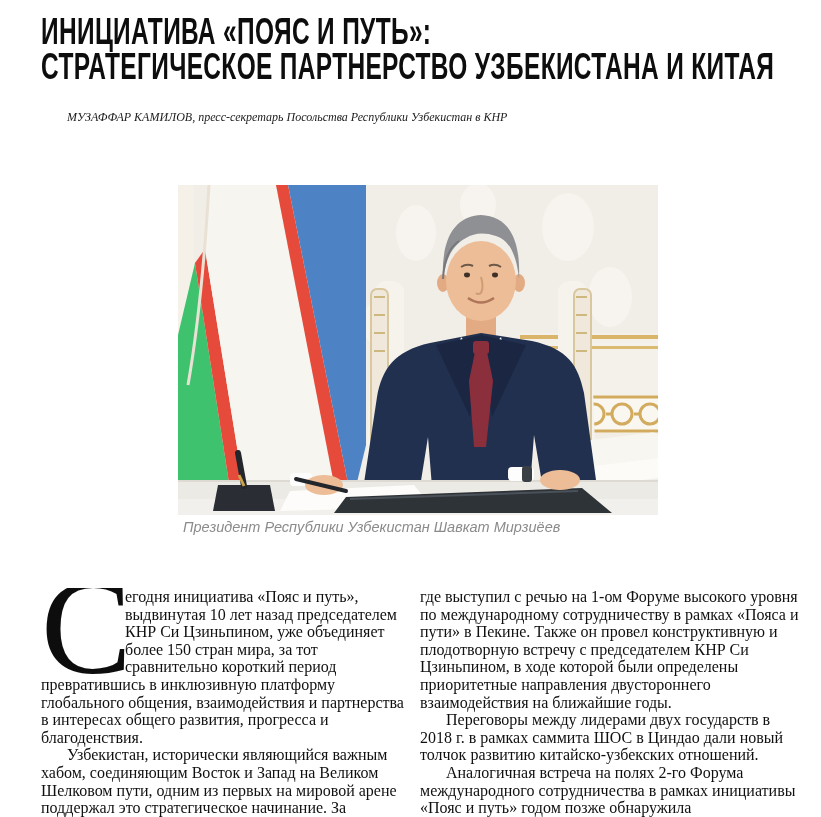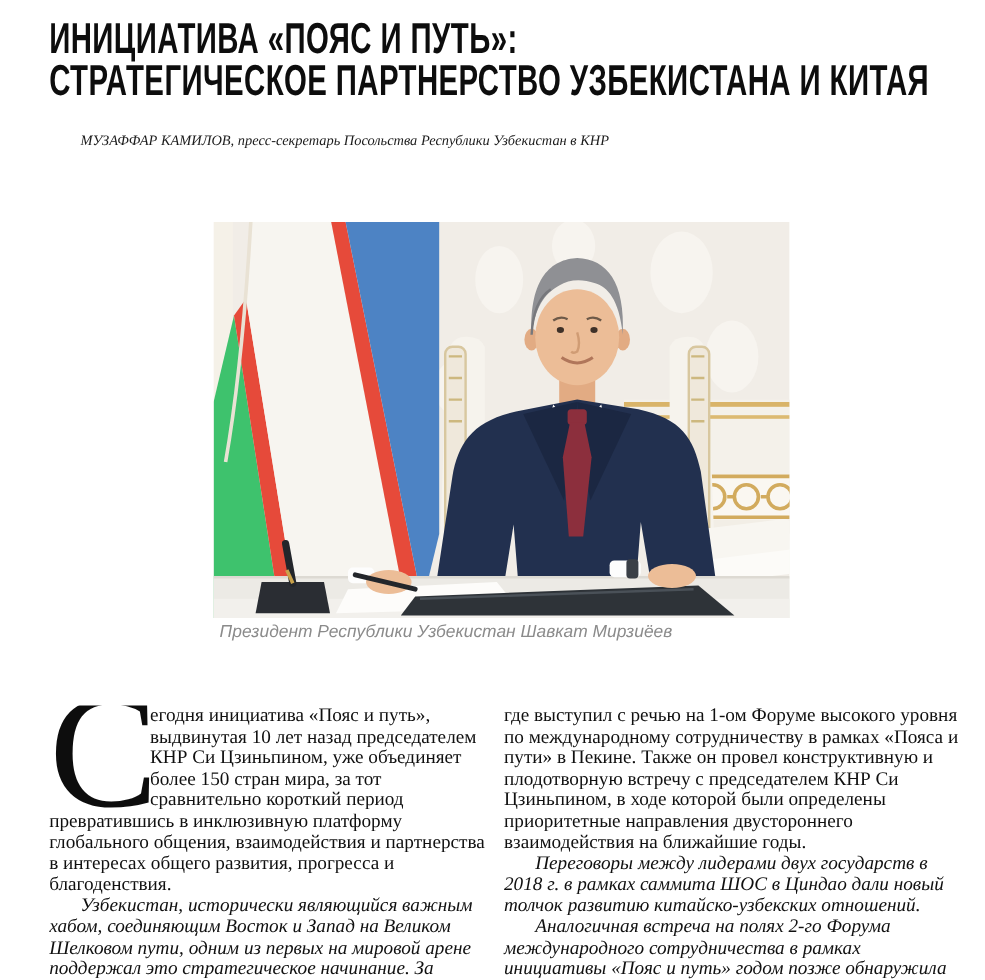--- a/index.html
+++ b/index.html
@@ -28,21 +28,21 @@
     font-size:14.5px; color:#8b8b8b; white-space:nowrap;text-align:center;
   }
   .columns {
     position:absolute; left:41px; top:588px; width:758px; height:229px;
     display:flex; overflow:hidden;
   }
   .col { font-size:16px; line-height:17.6px; color:#101010; }
   .col-left  { width:368px; margin-right:11px; }
   .col-right { width:379px; }
   .col p { margin:0; }
-  .col p.indent { text-indent:26px;font-style:italic; }
+  .col p.indent { text-indent:26px; }
   .dropcap-box {
     float:left; width:84px; height:86px; position:relative; margin-right:0;
   }
   .dropcap-box span {
     position:absolute; left:0; top:-29px;
     font-family:"Liberation Serif", serif; font-size:136px; line-height:1;
     color:#0d0d0d;
   }
 </style>
 </head>

